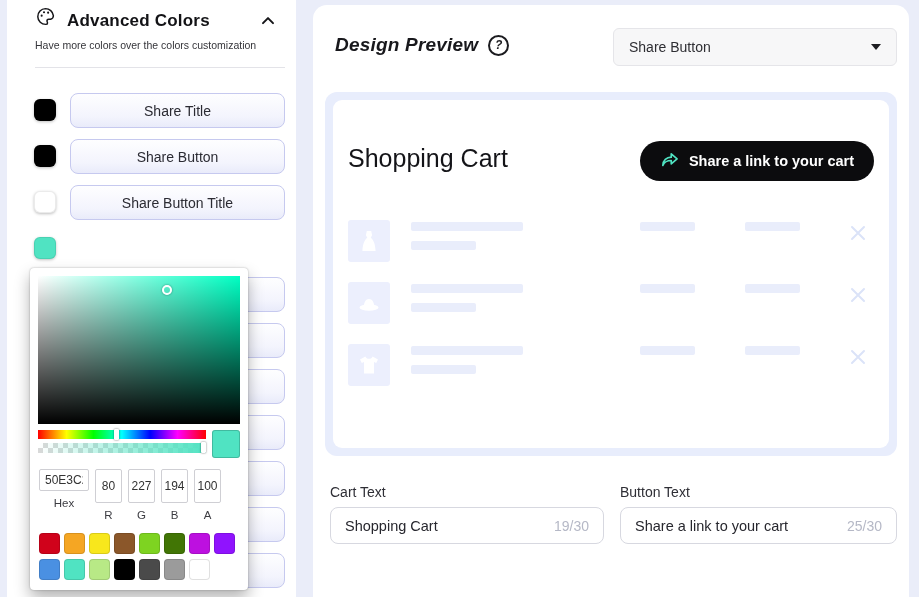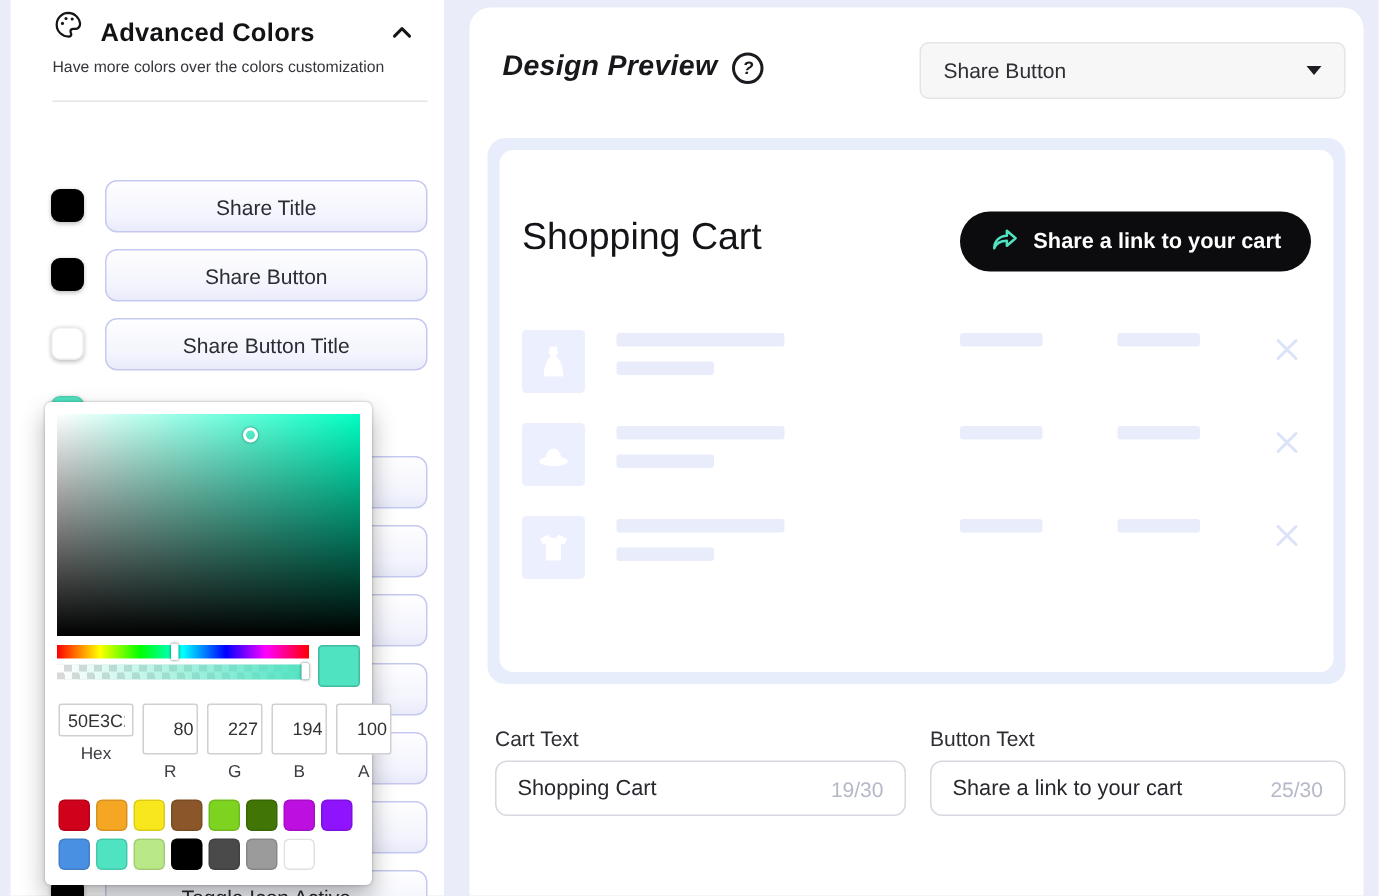--- a/index.html
+++ b/index.html
@@ -7,21 +7,21 @@
     font-family:"Liberation Sans", sans-serif; }
   .abs { position:absolute; }
 
   
   #sidebar { left:7px; top:0; width:289px; height:597px; background:#fff; }
   .sb-head { position:absolute; left:28px; top:6px; right:18px; display:flex; align-items:flex-end; }
   .sb-title { font-size:17px; font-weight:700; color:#131316; margin-left:11px; letter-spacing:.2px; }
   .sb-chevron { margin-left:auto; width:20px; height:20px; cursor:pointer; }
   .sb-sub { position:absolute; left:28px; top:39px; font-size:10.5px; color:#35353a; }
   .sb-divider { position:absolute; left:28px; top:67px; width:250px; height:1px; background:#e3e3e8; }
-  .color-row { position:absolute; left:0; width:289px; height:38px;margin-top:27px; }
+  .color-row { position:absolute; left:0; width:289px; height:38px; }
   .swatch { position:absolute; left:27px; top:6px; width:22px; height:22px; border-radius:6px;
     box-shadow:0 1px 3px rgba(0,0,0,.25), inset 0 0 0 1px rgba(0,0,0,.08); cursor:pointer; }
   .row-btn { position:absolute; left:63px; top:0; width:215px; height:35px; border-radius:8px;
     border:1px solid #c6c9ef; background:linear-gradient(180deg,#fefeff 0%,#f3f4fd 70%,#e9ebfa 100%);
     font-size:14px; font-weight:500; color:#2b2b33; cursor:pointer; font-family:inherit; }
 
   
   #picker { left:30px; top:268px; width:218px; background:#fff; border-radius:4px; z-index:10;
     box-shadow:0 0 2px rgba(0,0,0,.3), 0 8px 16px rgba(0,0,0,.3); padding:8px; }
   #sat { position:relative; width:202px; height:148px; cursor:crosshair;
@@ -36,22 +36,22 @@
   .slider-handle { position:absolute; top:-1px; width:5px; height:11px; background:#fff;
     border-radius:1px; box-shadow:0 0 2px rgba(0,0,0,.6); }
   #alpha { position:relative; height:10px; margin-top:4px; cursor:pointer;
     background:linear-gradient(to right,rgba(80,227,194,0),#50e3c2),
                conic-gradient(#d9d9d9 0 25%, #fff 0 50%, #d9d9d9 0 75%, #fff 0);
     background-size:auto, 10px 10px; }
   #cur-swatch { width:28px; height:28px; margin-left:6px; border-radius:3px;
     box-shadow:inset 0 0 0 1px rgba(0,0,0,.18); }
   .fields { display:flex; gap:6px; margin-top:11px; padding:0 1px; }
   .fld { display:flex; flex-direction:column; align-items:center; }
-  .fld input { width:37px; height:22px; border:1px solid #cfcfd4; border-radius:2px;
-    font-size:12px; color:#333; text-align:right; font-family:inherit; padding:16px 2px; }
+  .fld input { width:27px; height:22px; border:1px solid #cfcfd4; border-radius:2px;
+    font-size:12px; color:#333; text-align:center; font-family:inherit; padding:16px 2px; }
   .fld.hex input { width:50px; text-align:left; padding:0 5px; }
   .fld label { font-size:11.5px; color:#3c3c42; margin-top:6px; }
   .presets { display:flex; flex-wrap:wrap; gap:5px 4px; margin-top:12px; padding:0 1px 2px; }
   .preset { width:21px; height:21px; border-radius:4px; cursor:pointer;
     box-shadow:inset 0 0 0 1px rgba(0,0,0,.12); }
 
   
   #main { left:313px; top:5px; width:596px; height:592px; background:#fff; border-radius:14px 14px 0 0; }
   #main-title-row { position:absolute; left:22px; top:29px; display:flex; align-items:center;font-style:italic; }
   #main-title { font-size:19px; font-weight:700; color:#18181c; letter-spacing:.2px; }

